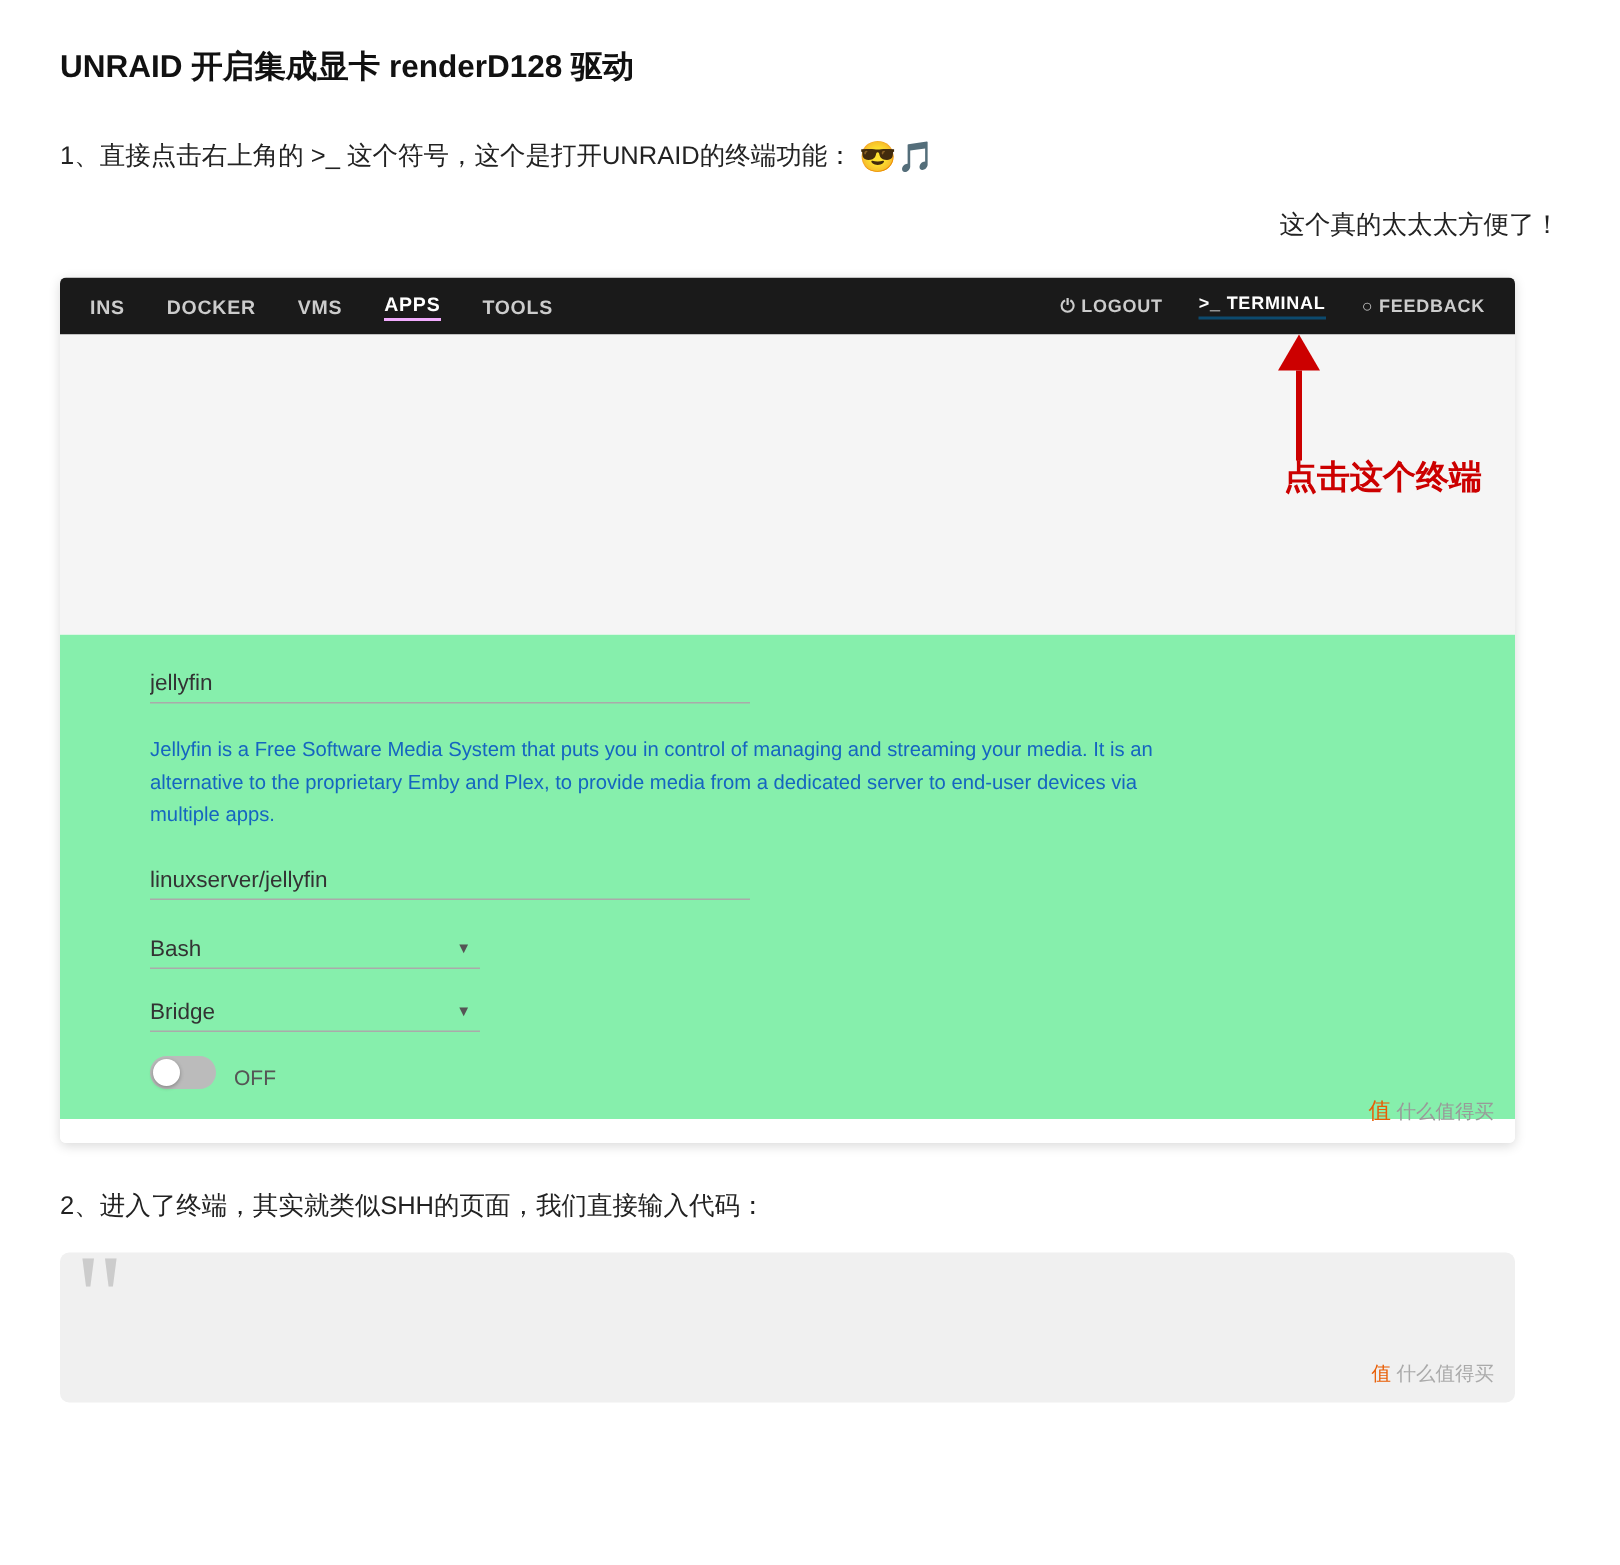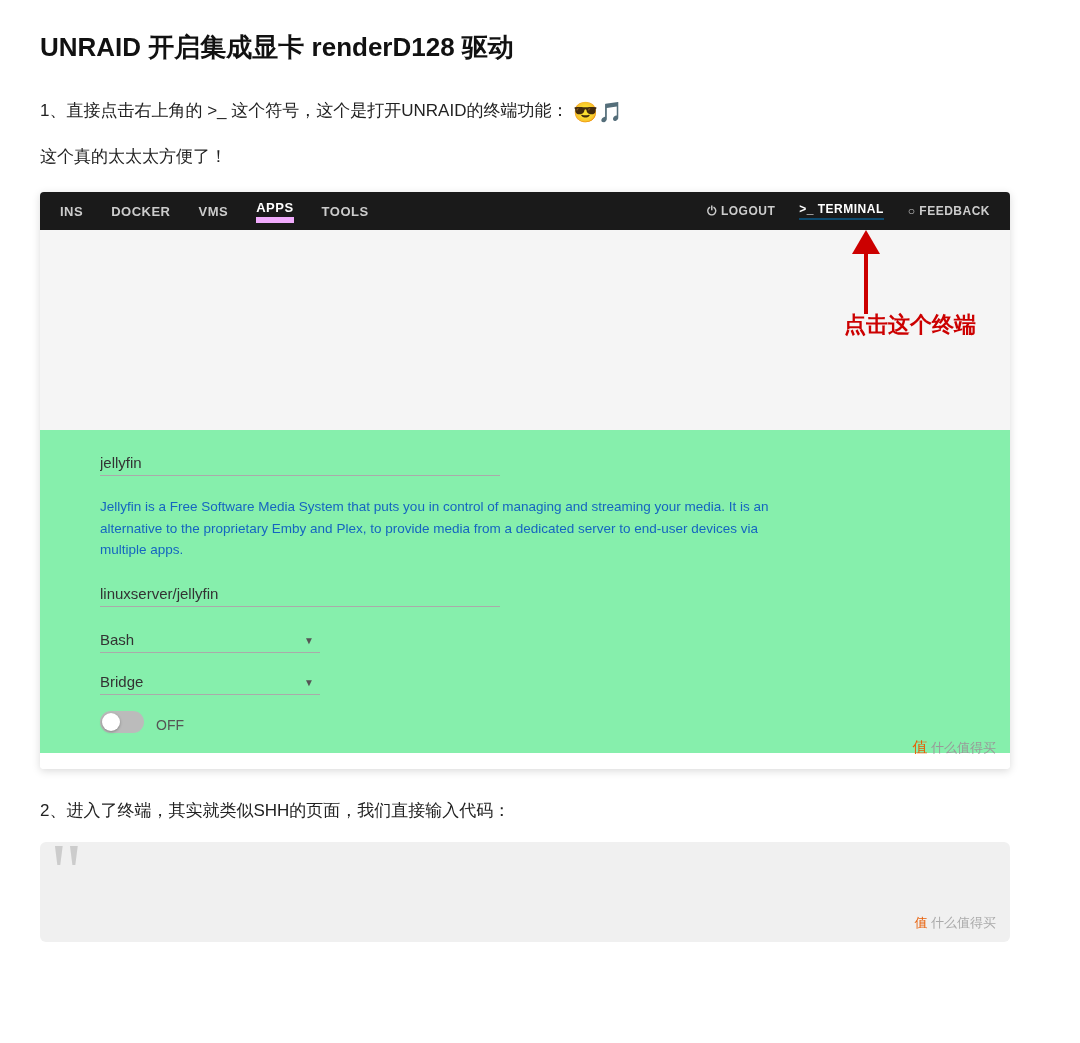--- a/index.html
+++ b/index.html
@@ -6,21 +6,21 @@
     body {
       font-family: -apple-system, BlinkMacSystemFont, "PingFang SC", "Microsoft YaHei", sans-serif;
       background: #fff;
       color: #333;
       width: 1080px;
       min-height: 1043px;
       padding: 30px 40px;
     }
 
     .page-title {
-      font-size: 26px;
+      font-size: 21px;
       font-weight: bold;
       margin-bottom: 30px;
       color: #111;
     }
 
     .step-text {
       font-size: 17px;
       margin-bottom: 16px;
       line-height: 1.7;
       color: #222;
@@ -28,20 +28,21 @@
 
     .emoji-inline {
       font-size: 20px;
       vertical-align: middle;
     }
 
     .convenience-text {
       font-size: 17px;
       margin-bottom: 24px;
       color: #222;
+      text-align: right;
     }
 
     
     .screenshot-block {
       width: 970px;
       border-radius: 4px;
       overflow: hidden;
       margin-bottom: 30px;
       box-shadow: 0 2px 8px rgba(0,0,0,0.15);
     }
@@ -66,21 +67,21 @@
       color: #ccc;
       font-size: 13px;
       font-weight: 600;
       letter-spacing: 0.5px;
       text-transform: uppercase;
       cursor: pointer;
     }
 
     .nav-item.active {
       color: #fff;
-      border-bottom: 6px solid #f0abfc;
+      border-bottom: 2px solid #f0abfc;
       padding-bottom: 2px;
     }
 
     .nav-right {
       display: flex;
       gap: 24px;
       align-items: center;
     }
 
     .nav-right-item {
@@ -128,21 +129,21 @@
     }
 
     .arrow-shaft {
       width: 4px;
       height: 60px;
       background: #cc0000;
     }
 
     .annotation-label {
       position: absolute;
-      right: 34px;
+      right: 22px;
       top: 80px;
       color: #cc0000;
       font-size: 22px;
       font-weight: bold;
     }
 
     
     .docker-form {
       background: #86efac;
       padding: 20px 40px 20px 60px;

